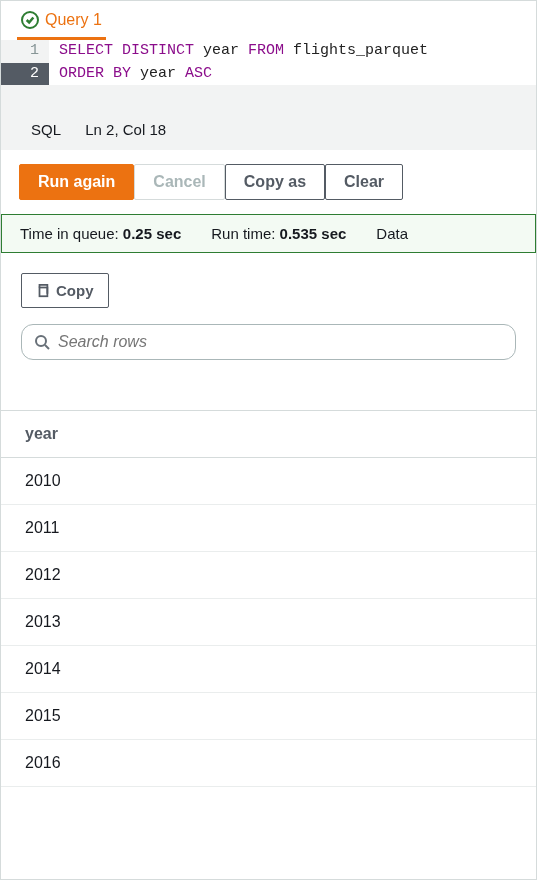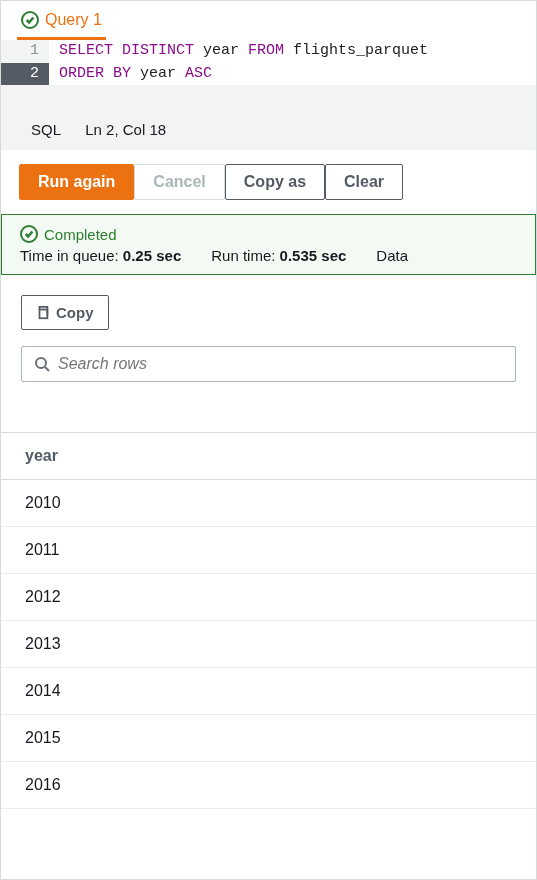--- a/index.html
+++ b/index.html
@@ -166,21 +166,21 @@
     border-radius: 2px;
     color:#545b64;
   }
   .copy-btn svg { width:14px; height:14px; stroke:#545b64; stroke-width:2; fill:none; }
 
   .search-box {
     display: flex;
     align-items: center;
     gap: 8px;
     border: 1px solid #aab7b8;
-    border-radius: 2px;
+    border-radius: 12px;
     padding: 8px 12px;
     margin-bottom: 50px;
   }
   .search-box svg { width:16px; height:16px; stroke:#687078; stroke-width:2; fill:none; }
   .search-box input {
     border: none;
     outline: none;
     font-size: 16px;
     font-style: italic;
     color: #687078;
@@ -238,28 +238,20 @@
 </div>
 
 <div class="toolbar">
   <button class="btn primary">Run again</button>
   <button class="btn cancel">Cancel</button>
   <button class="btn">Copy as</button>
   <button class="btn">Clear</button>
 </div>
 
 <div class="status-panel">
-  <div class="status-row1">
-    <span class="check-circle">
-      <svg viewBox="0 0 12 12">
-          <polyline points="2,6 5,9 10,3"></polyline>
-        </svg>
-    </span>
-    <span>Completed</span>
-  </div>
   <div class="status-row2">
     <span><span>Time in queue:</span> <b>0.25 sec</b></span>
     <span><span>Run time:</span> <b>0.535 sec</b></span>
     <span>Data </span>
   </div>
 </div>
 
 <div class="results-block">
   <div class="results-header">
     <button class="copy-btn">

